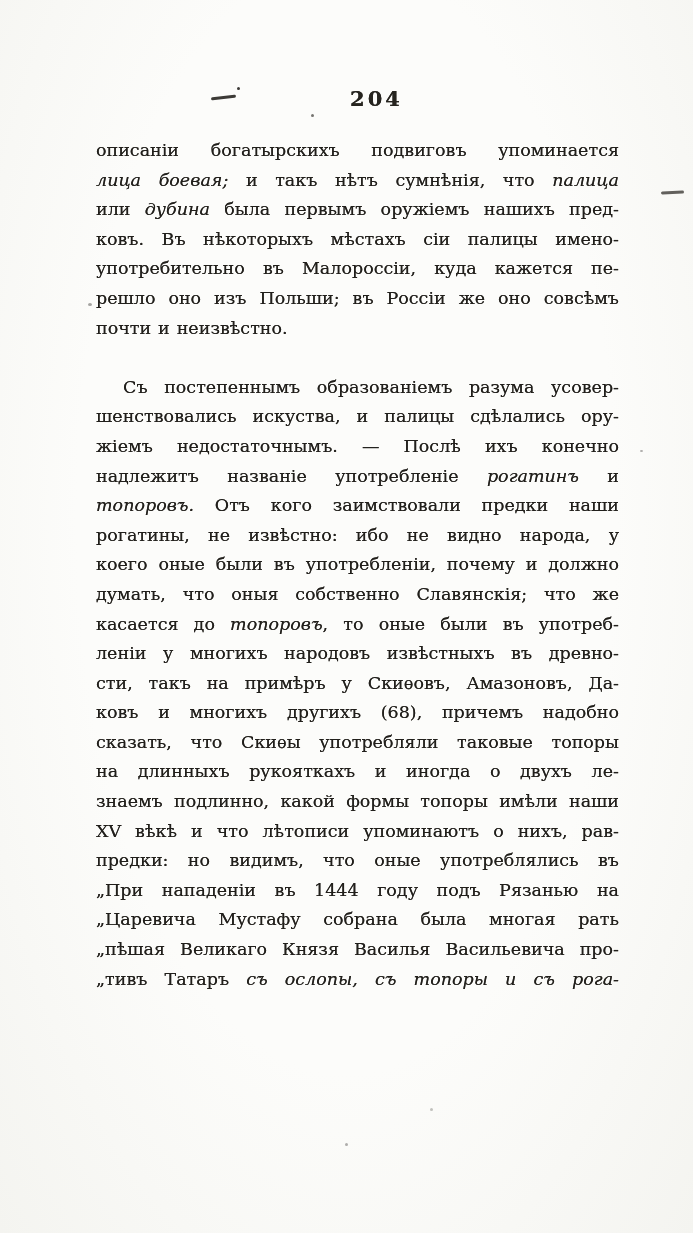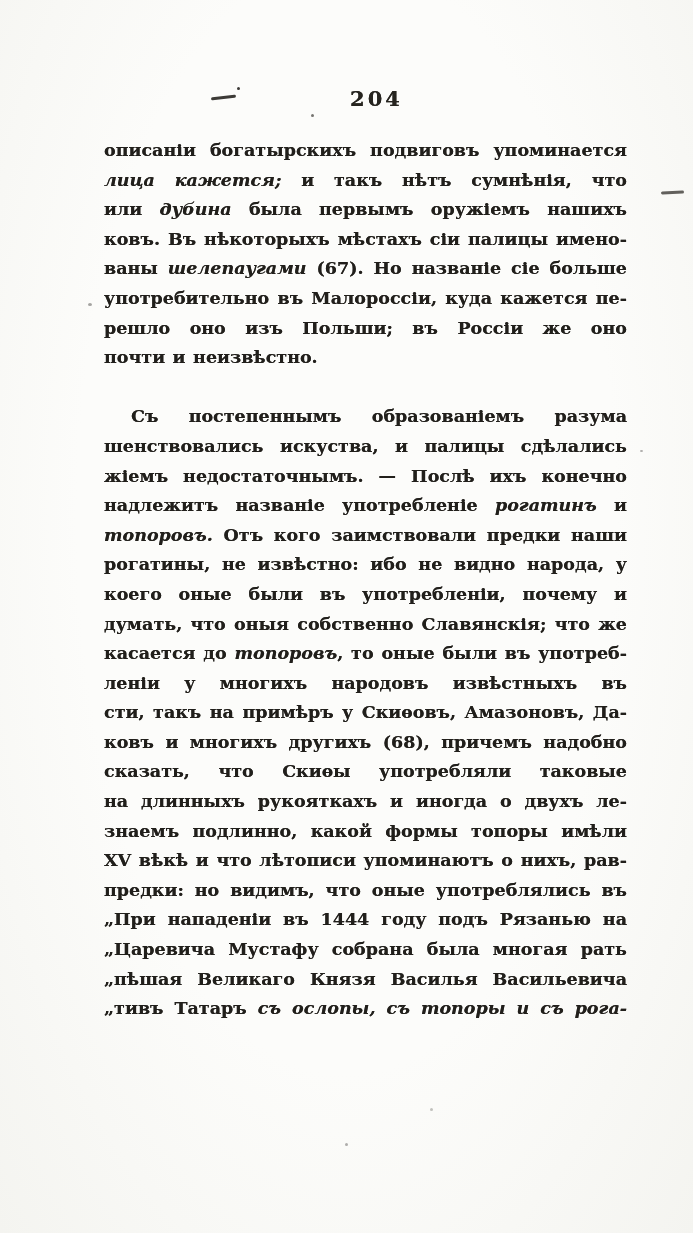--- a/index.html
+++ b/index.html
@@ -8,22 +8,22 @@
     background:radial-gradient(ellipse at 50% 42%, #fcfcfa 55%, #f4f4f0 100%);
     font-family:"DejaVu Serif", serif;
   }
   .page{position:absolute;inset:0;padding-left:44px;}
   .page-number{
     position:absolute;top:86px;left:30px;width:693px;text-align:center;
     font-size:21px;font-weight:700;color:#26241f;letter-spacing:3px;
     text-shadow:0 0 0.6px rgba(30,28,24,0.85);
   }
   .text-block{
-    position:absolute;left:104px;top:136px;width:523px;
-    font-size:17.5px;font-weight:700;color:#211f1b;
+    position:absolute;left:96px;top:136px;width:523px;
+    font-size:17.5px;font-weight:400;color:#211f1b;
     text-shadow:0 0 0.6px rgba(30,28,24,0.8);
     word-spacing:0.08em;
   }
   .paragraph + .paragraph{margin-top:29.6px;}
   .line{
     height:29.6px;line-height:29.6px;overflow:hidden;
     text-align:justify;text-align-last:justify;white-space:normal;
   }
   .line-last{text-align-last:left;}
   .indent{text-indent:27px;}
@@ -40,24 +40,23 @@
   .s8{left:430px;top:1108px;width:3px;height:3px;border-radius:50%;opacity:.3;}
 </style>
 </head>
 <body>
 
 <div class="page">
   <div class="page-number">204</div>
   <div class="text-block">
       <div class="paragraph">
         <div class="line"><span class="rm">описаніи богатырскихъ подвиговъ упоминается </span></div>
-        <div class="line"><span class="it">лица кажется;</span><span class="rm"> и такъ нѣтъ сумнѣнія, что </span><span class="it">палица</span></div>
+        <div class="line"><span class="it">лица боевая;</span><span class="rm"> и такъ нѣтъ сумнѣнія, что </span><span class="it">палица</span></div>
         <div class="line"><span class="rm">или </span><span class="it">дубина</span><span class="rm"> была первымъ оружіемъ нашихъ пред-</span></div>
         <div class="line"><span class="rm">ковъ. Въ нѣкоторыхъ мѣстахъ сіи палицы имено-</span></div>
-        <div class="line"><span class="rm">ваны </span><span class="it">шелепаугами</span><span class="rm"> (67). Но названіе сіе больше</span></div>
         <div class="line"><span class="rm">употребительно въ Малороссіи, куда кажется пе-</span></div>
         <div class="line"><span class="rm">решло оно изъ Польши; въ Россіи же оно совсѣмъ</span></div>
         <div class="line line-last"><span class="rm">почти и неизвѣстно.</span></div>
       </div>
       <div class="paragraph">
         <div class="line indent"><span class="rm">Съ постепеннымъ образованіемъ разума усовер-</span></div>
         <div class="line"><span class="rm">шенствовались искуства, и палицы сдѣлались ору-</span></div>
         <div class="line"><span class="rm">жіемъ недостаточнымъ. — Послѣ ихъ конечно</span></div>
         <div class="line"><span class="rm">надлежитъ названіе употребленіе </span><span class="it">рогатинъ</span><span class="rm"> и</span></div>
         <div class="line"><span class="it">топоровъ.</span><span class="rm"> Отъ кого заимствовали предки наши</span></div>

